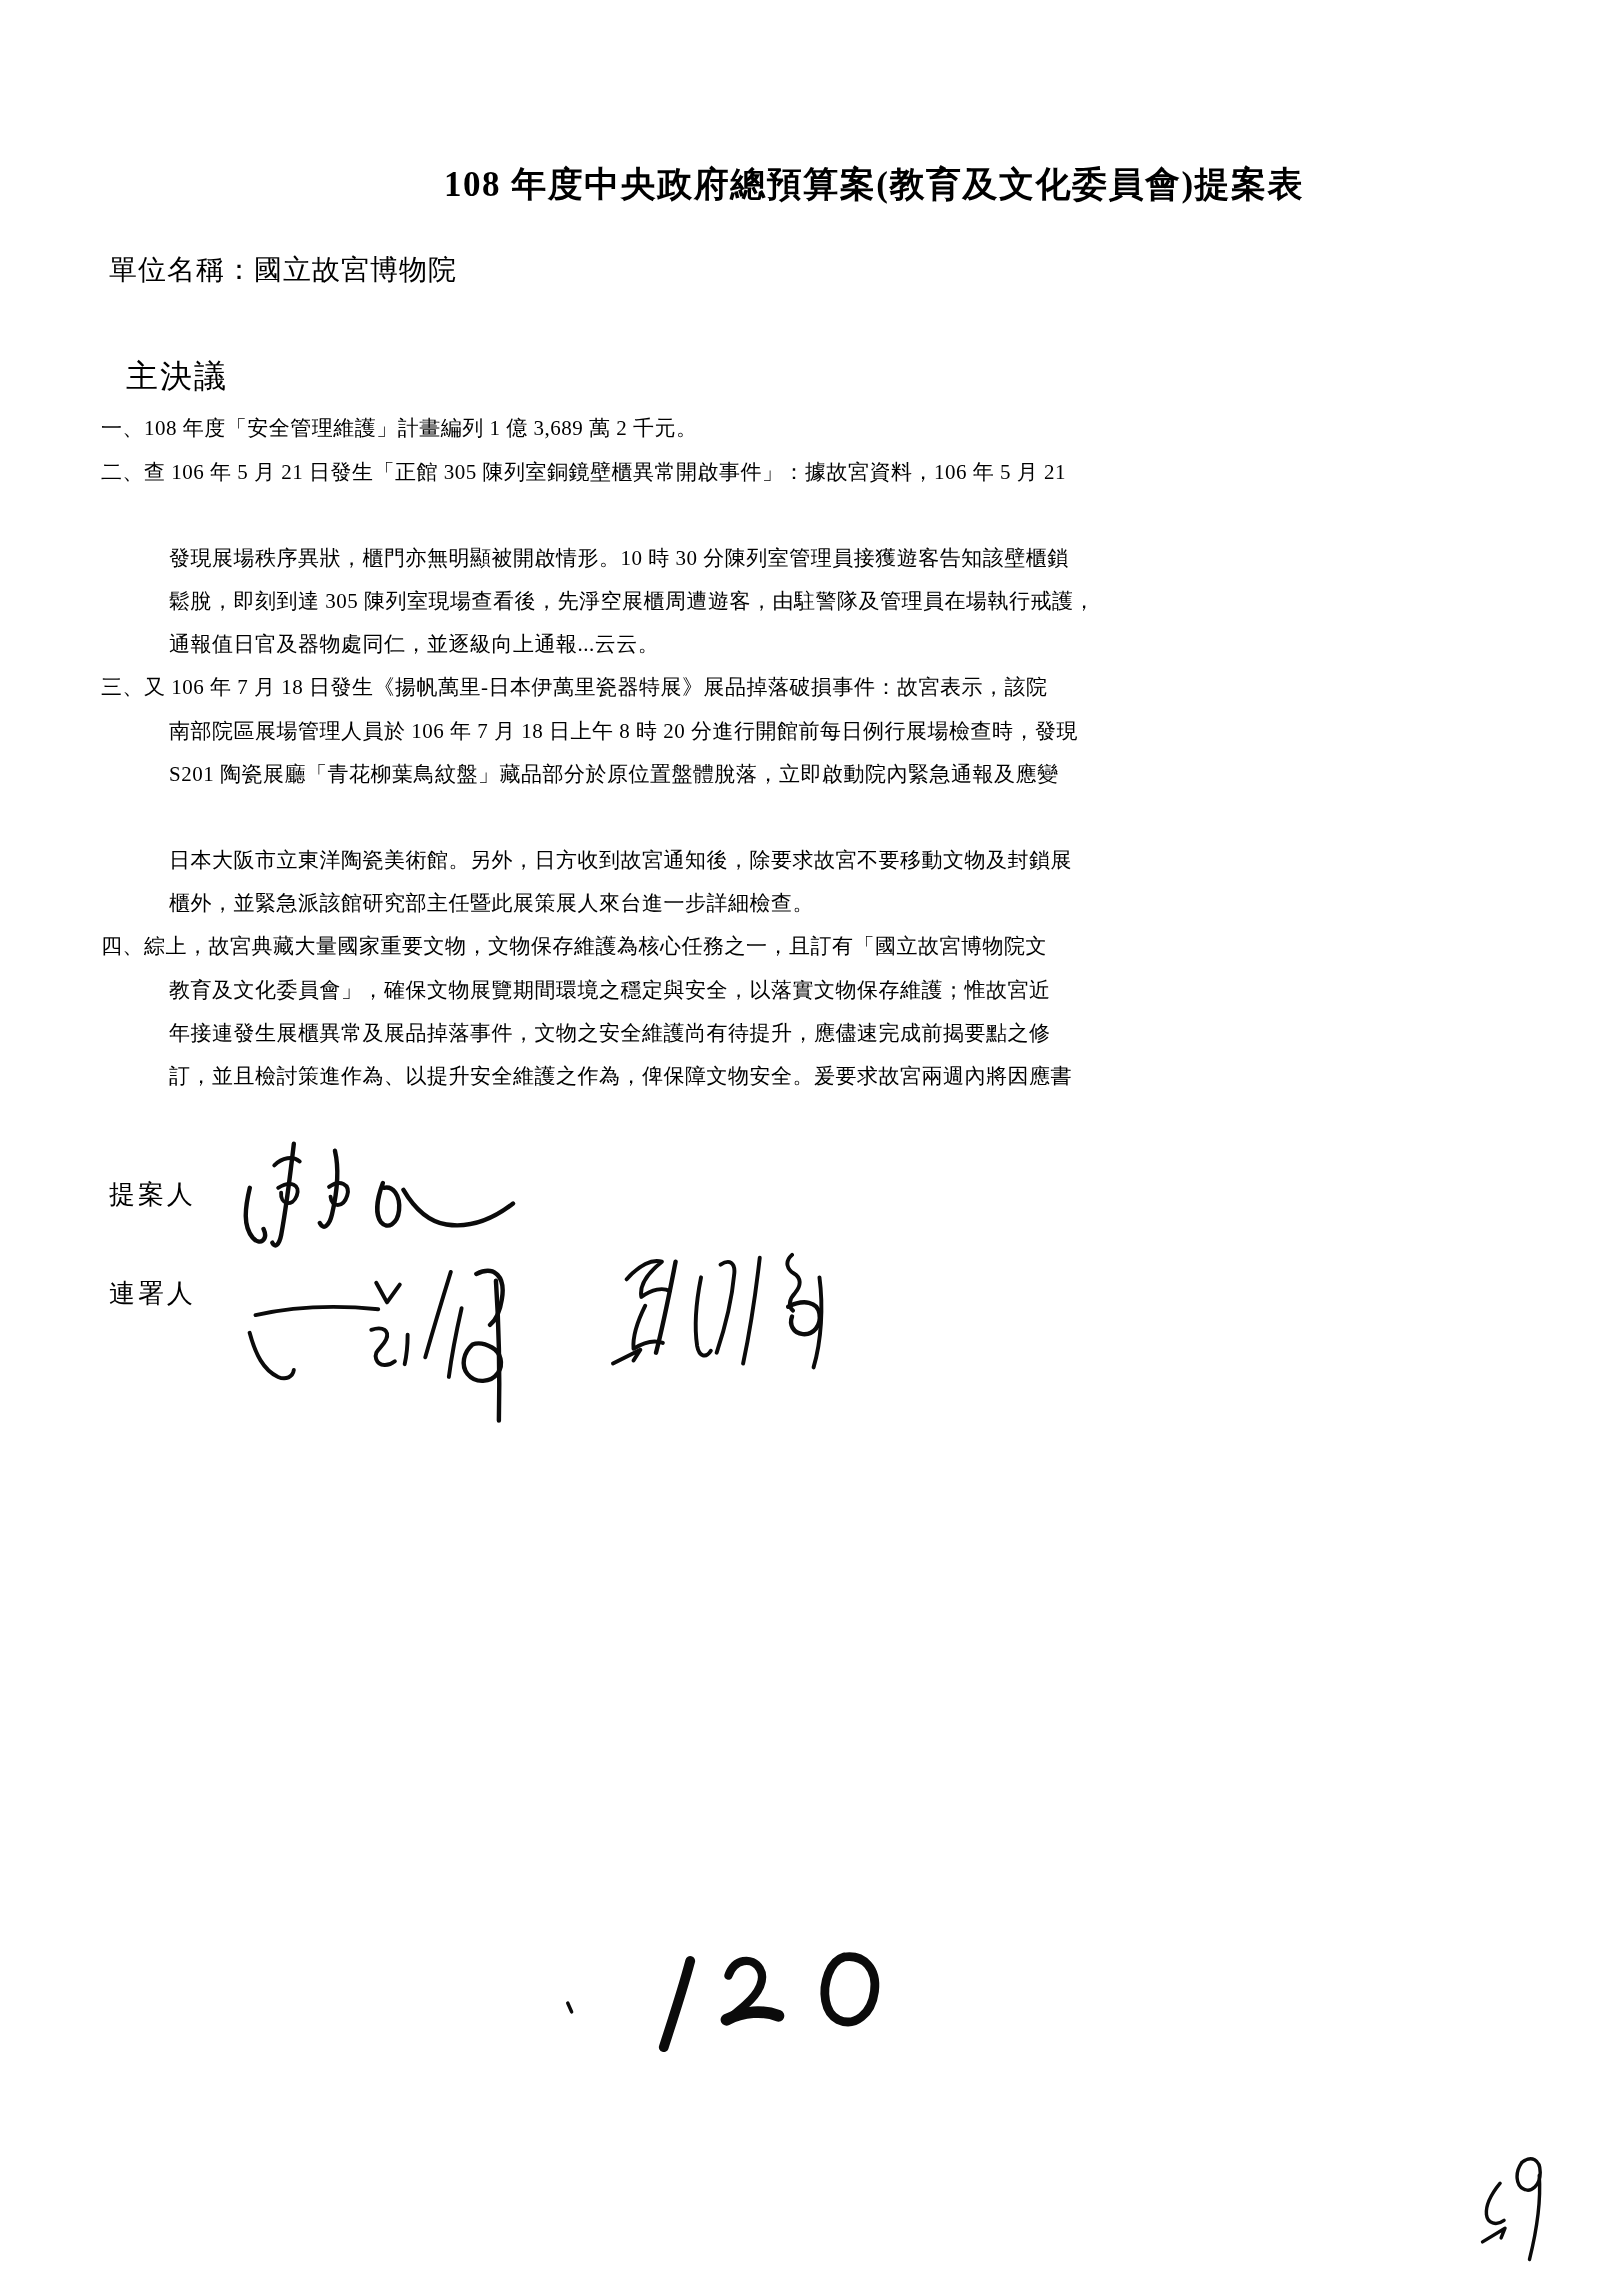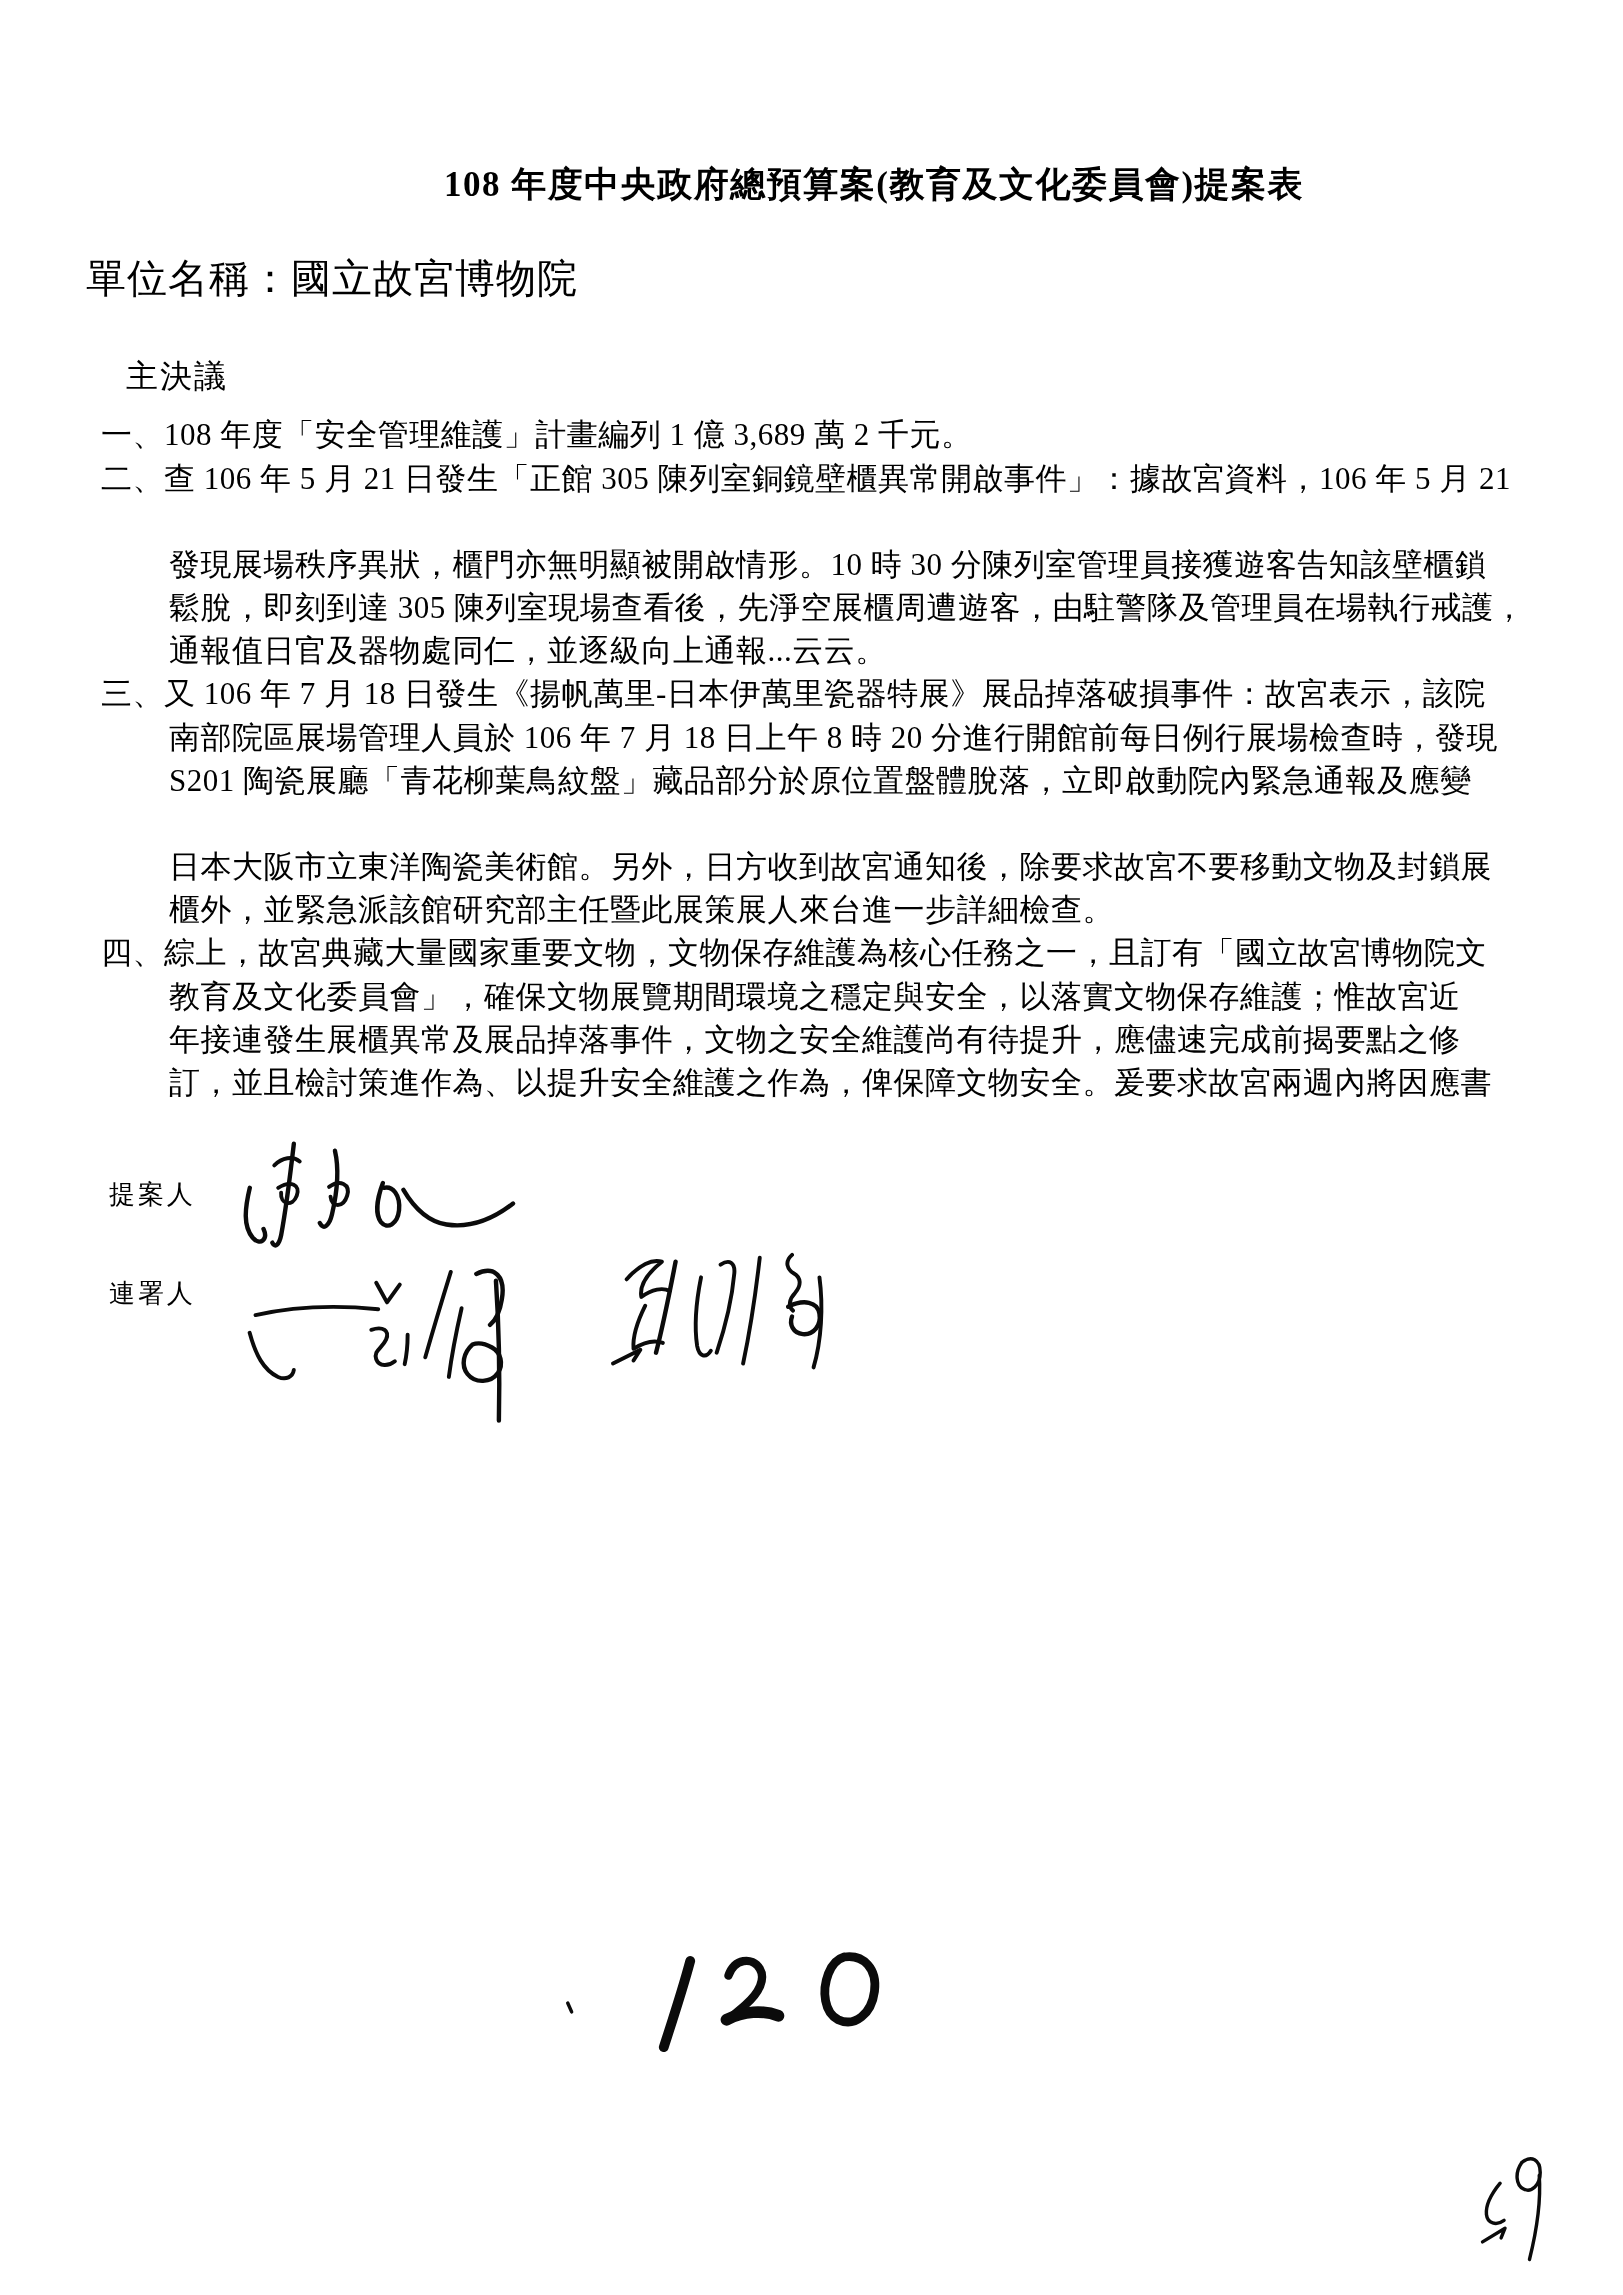--- a/index.html
+++ b/index.html
@@ -10,30 +10,30 @@
     color:#000;
     position:relative;
     overflow:hidden;
   }
   .page{position:absolute;left:0;top:0;width:1624px;height:2295px;background:#fff;text-decoration:underline;}
   .doc-title{
     position:absolute;left:444px;top:161px;
     font-size:35px;font-weight:bold;letter-spacing:1.5px;white-space:nowrap;
   }
   .unit-line{
-    position:absolute;left:86px;top:251px;
-    font-size:40px;letter-spacing:1px;white-space:nowrap;
+    position:absolute;left:109px;top:251px;
+    font-size:28px;letter-spacing:1px;white-space:nowrap;
   }
   .section-heading{
     position:absolute;left:101px;top:355px;
     font-size:32px;letter-spacing:2px;white-space:nowrap;margin-left:25px;
   }
   .line{
     position:absolute;left:169px;
-    font-size:31px;letter-spacing:0.5px;white-space:nowrap;text-align:center;
+    font-size:21px;letter-spacing:0.5px;white-space:nowrap;text-align:center;
   }
   .line.first{left:101px;}
   .sig-label{
     position:absolute;left:109px;
     font-size:26px;letter-spacing:2.9px;white-space:nowrap;
   }
   .sig{position:absolute;}
   .sig svg, .hand svg{display:block;width:100%;height:100%;}
   .hand{position:absolute;}
   .stroke{fill:none;stroke:#0b0b0b;stroke-linecap:round;stroke-linejoin:round;}

